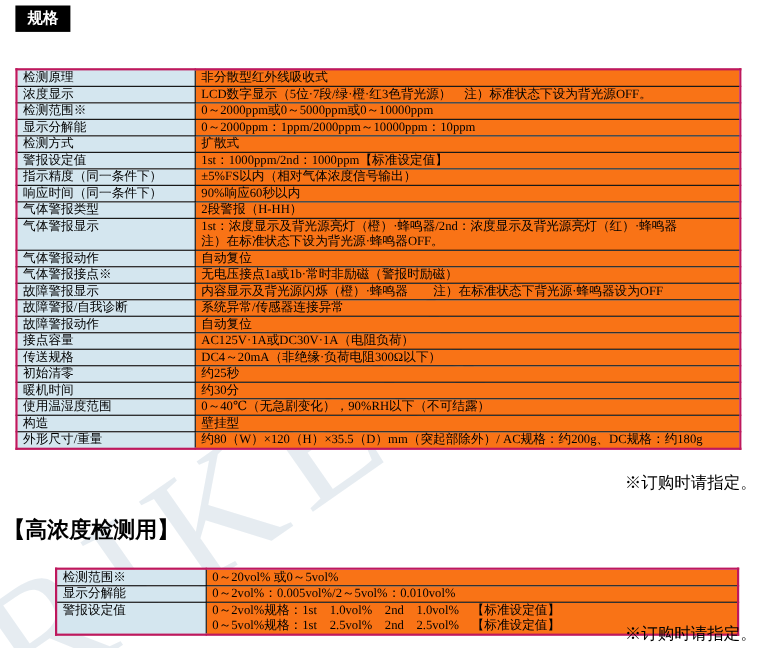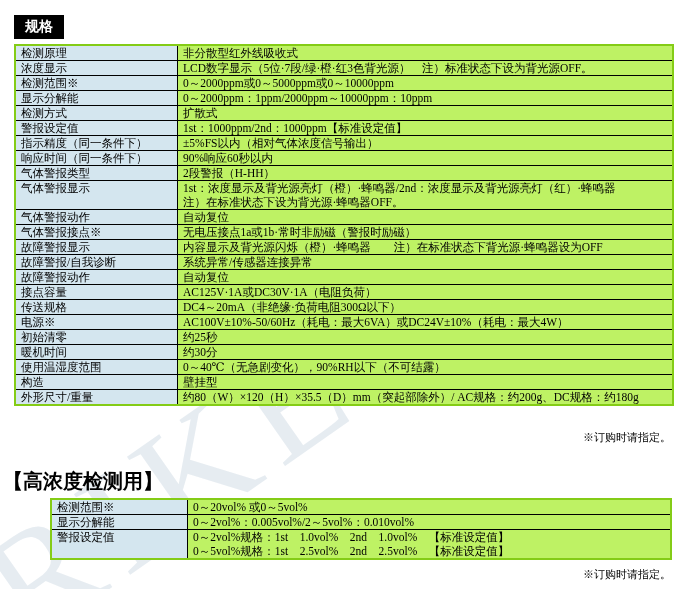--- a/index.html
+++ b/index.html
@@ -21,56 +21,56 @@
     font-size: 150px;
     font-family: "Liberation Serif", serif;
     color: rgba(178, 197, 212, 0.32);
     letter-spacing: 16px;
     z-index: 0;
     pointer-events: none;
     white-space: nowrap;
   }
 
   .badge {
-    position: absolute; left: 14px; top: 15px;
+    position: absolute; left: 14px; top: 5px;
     background: #000000; color: #ffffff;
     font-weight: bold; font-size: 14px;
     padding: 3px 11px;
     z-index: 2;
   }
 
   table.spec-table {
     position: absolute;
     border-collapse: collapse;
     table-layout: fixed;
     z-index: 1;
     font-size: 11.5px;
   }
   table.spec-table.main { left: 14px; top: 44px; width: 660px; }
   table.spec-table.high { left: 50px; top: 498px; width: 622px; }
-  table.spec-table { border: 2px solid #84cc16; }
+  table.spec-table { border: 2px solid #be185d; margin-top: 18px; }
   table.spec-table th, table.spec-table td {
     border: 1px solid #000000;
     padding: 0 5px;
     line-height: 14px;
     vertical-align: top;
     text-align: left;
     font-weight: normal;
     overflow: hidden;
     white-space: nowrap;
   }
   table.spec-table th { background: #d4e6ef; }
-  table.spec-table td { background: #bef264; }
+  table.spec-table td { background: #f97316; }
   table.spec-table.main th { width: 151px; }
   table.spec-table.high th { width: 125px; }
 
   .note {
     position: absolute;
-    right: 20px;
-    font-size: 11px;
+    right: 3px;
+    font-size: 15px;
     z-index: 1;
   }
   .note1 { top: 430px; }
   .note2 { top: 567px; }
 
   .section-title {
     position: absolute;
     left: 3px; top: 468px;
     font-size: 20px;
     font-weight: bold;
@@ -185,26 +185,20 @@
             <div>AC125V·1A或DC30V·1A（电阻负荷）</div>
           </td>
         </tr>
         <tr>
           <th>传送规格</th>
           <td>
             <div>DC4～20mA（非绝缘·负荷电阻300Ω以下）</div>
           </td>
         </tr>
         <tr>
-          <th>电源※</th>
-          <td>
-            <div>AC100V±10%-50/60Hz（耗电：最大6VA）或DC24V±10%（耗电：最大4W）</div>
-          </td>
-        </tr>
-        <tr>
           <th>初始清零</th>
           <td>
             <div>约25秒</div>
           </td>
         </tr>
         <tr>
           <th>暖机时间</th>
           <td>
             <div>约30分</div>
           </td>

